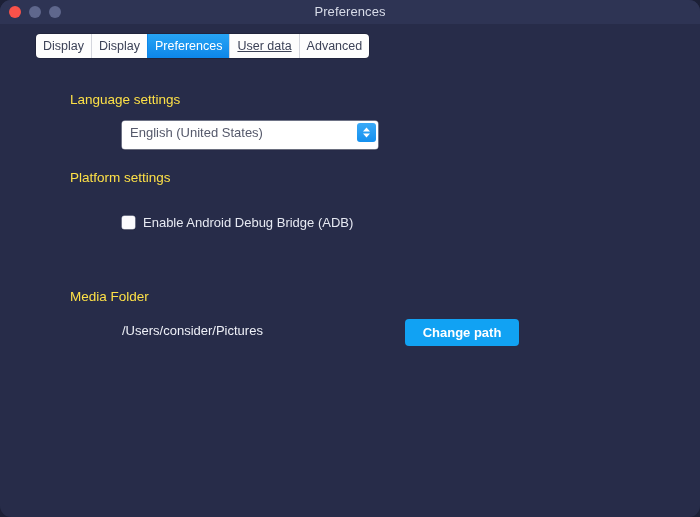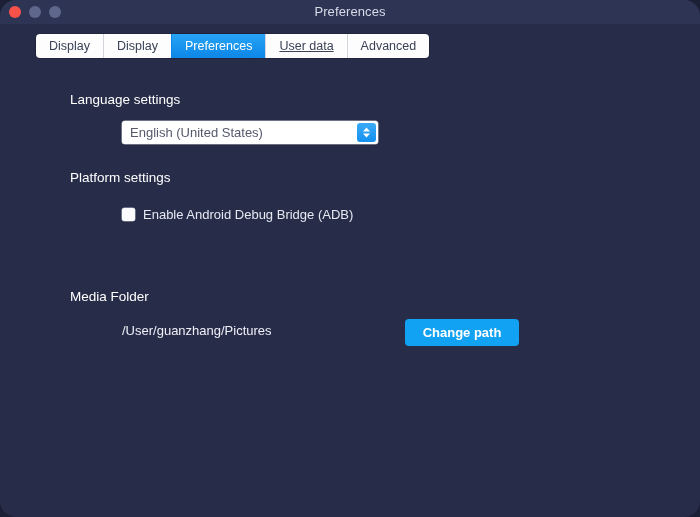--- a/index.html
+++ b/index.html
@@ -14,21 +14,21 @@
     font-family: "Liberation Sans", sans-serif;
     -webkit-font-smoothing: antialiased;
   }
 
   .window {
     position: relative;
     width: 700px;
     height: 517px;
     box-sizing: border-box;
     background: #272c49;
-    border-radius: 16px;
+    border-radius: 11px;
     overflow: hidden;
   }
 
   
   .titlebar {
     position: absolute;
     left: 0; top: 0;
     width: 700px;
     height: 24px;
     background: #2e3454;
@@ -69,21 +69,21 @@
     left: 36px; top: 34px;
     height: 24px;
     display: flex;
     border-radius: 4px;
     overflow: hidden;
     box-shadow: 0 0 0 0.5px rgba(0,0,0,0.35);
   }
   .tab {
     height: 24px;
     line-height: 24px;
-    padding: 0 13px;
+    padding: 0 7px;
     font-size: 12.5px;
     color: #3c4257;
     background: #fdfdfd;
     border-left: 1px solid #d4d6dd;
     box-sizing: border-box;
     white-space: nowrap;
     cursor: default;
   }
   .tab:first-child { border-left: none; }
   .tab.selected {
@@ -96,34 +96,34 @@
   
   .content {
     position: absolute;
     left: 0; top: 58px;
     width: 700px;
     bottom: 0;
   }
   .section-label {
     position: absolute;
     font-size: 13.5px;
-    color: #ffffff;
+    color: #fde047;
     white-space: nowrap;
     text-align: right;
   }
   .lbl-language { left: 70px; top: 34px; }
   .lbl-platform { left: 70px; top: 112px; }
   .lbl-media    { left: 70px; top: 231px; }
 
   
   .select-box {
     position: absolute;
     left: 122px; top: 63px;
     width: 256px;
-    height: 23px;
+    height: 28px;
     background: #ffffff;
     border-radius: 3px;
     box-shadow: 0 0 0 0.5px #b6b9c4, 0 1px 1px rgba(0,0,0,0.25);
     box-sizing: border-box;
     cursor: default;
   }
   .select-value {
     position: absolute;
     left: 8px; top: 0;
     height: 23px;
@@ -140,21 +140,21 @@
     background: linear-gradient(180deg, #3aaaf7 0%, #1490ef 100%);
     display: flex;
     align-items: center;
     justify-content: center;
   }
   .select-stepper svg { display: block; }
 
   
   .check-row {
     position: absolute;
-    left: 122px; top: 149px;
+    left: 122px; top: 157px;
     display: flex;
     align-items: center;
     gap: 8px;
   }
   .checkbox {
     width: 13px; height: 13px;
     border-radius: 2.5px;
     background: #fbfbfd;
     box-shadow: 0 0 0 0.5px #aeb2c0, 0 1px 1px rgba(0,0,0,0.25);
     box-sizing: border-box;
@@ -240,18 +240,18 @@
     <div class="section-label lbl-platform">Platform settings</div>
 
     <div class="check-row">
       <span class="checkbox"></span>
       <span class="check-label">Enable Android Debug Bridge (ADB)</span>
     </div>
 
 
     <div class="section-label lbl-media">Media Folder</div>
 
-    <div class="media-path">/User/guanzhang/Pictures</div>
+    <div class="media-path">/Users/consider/Pictures</div>
 
     <button class="change-path-btn">Change path</button>
 
   </div>
 </div>
 
 </body></html>

